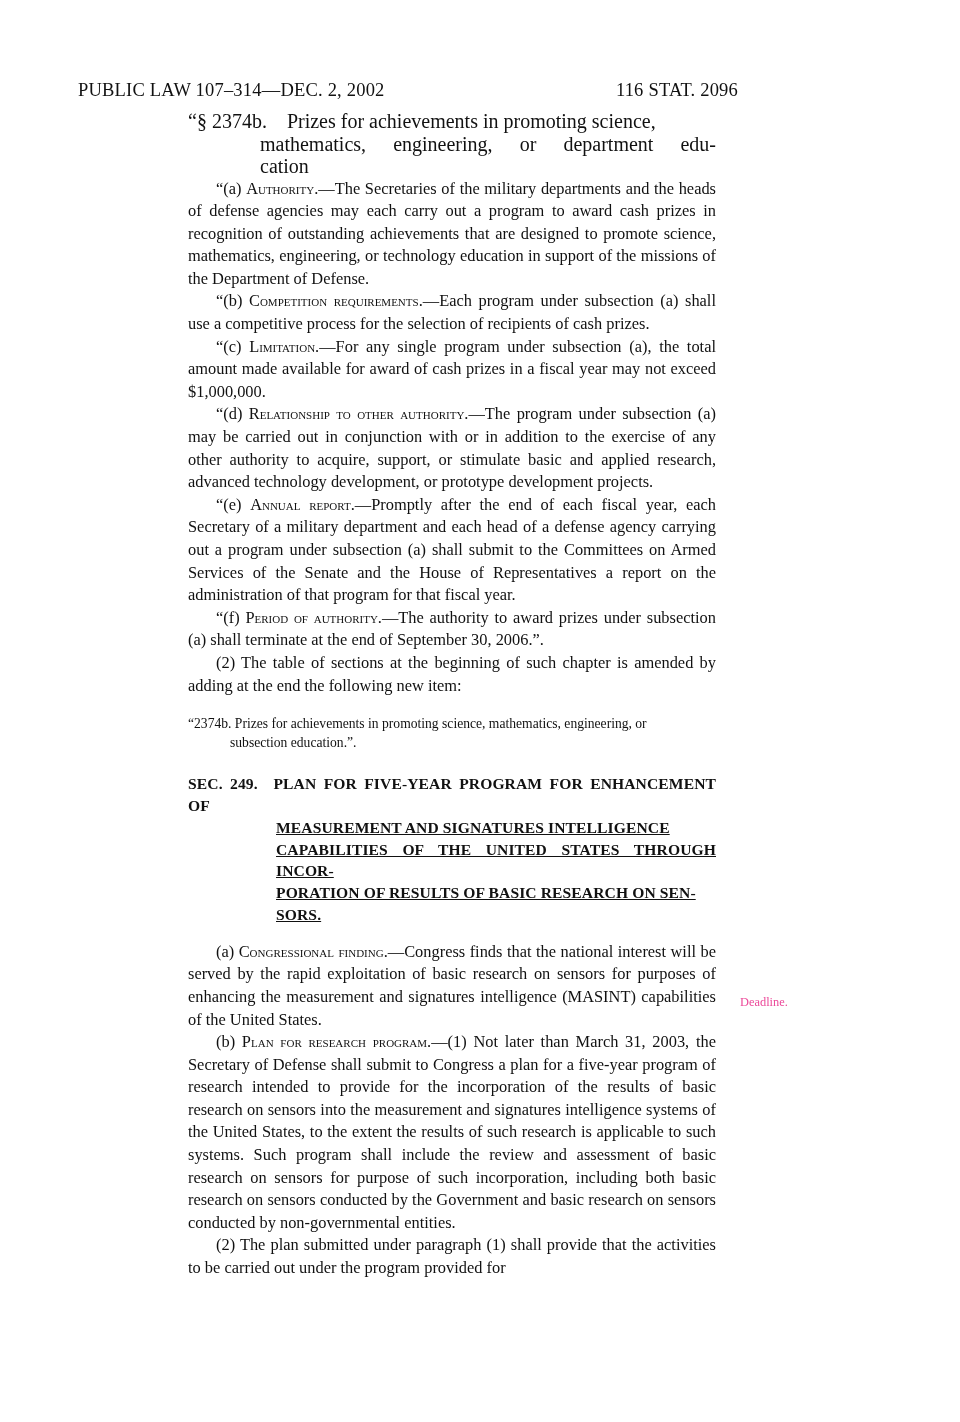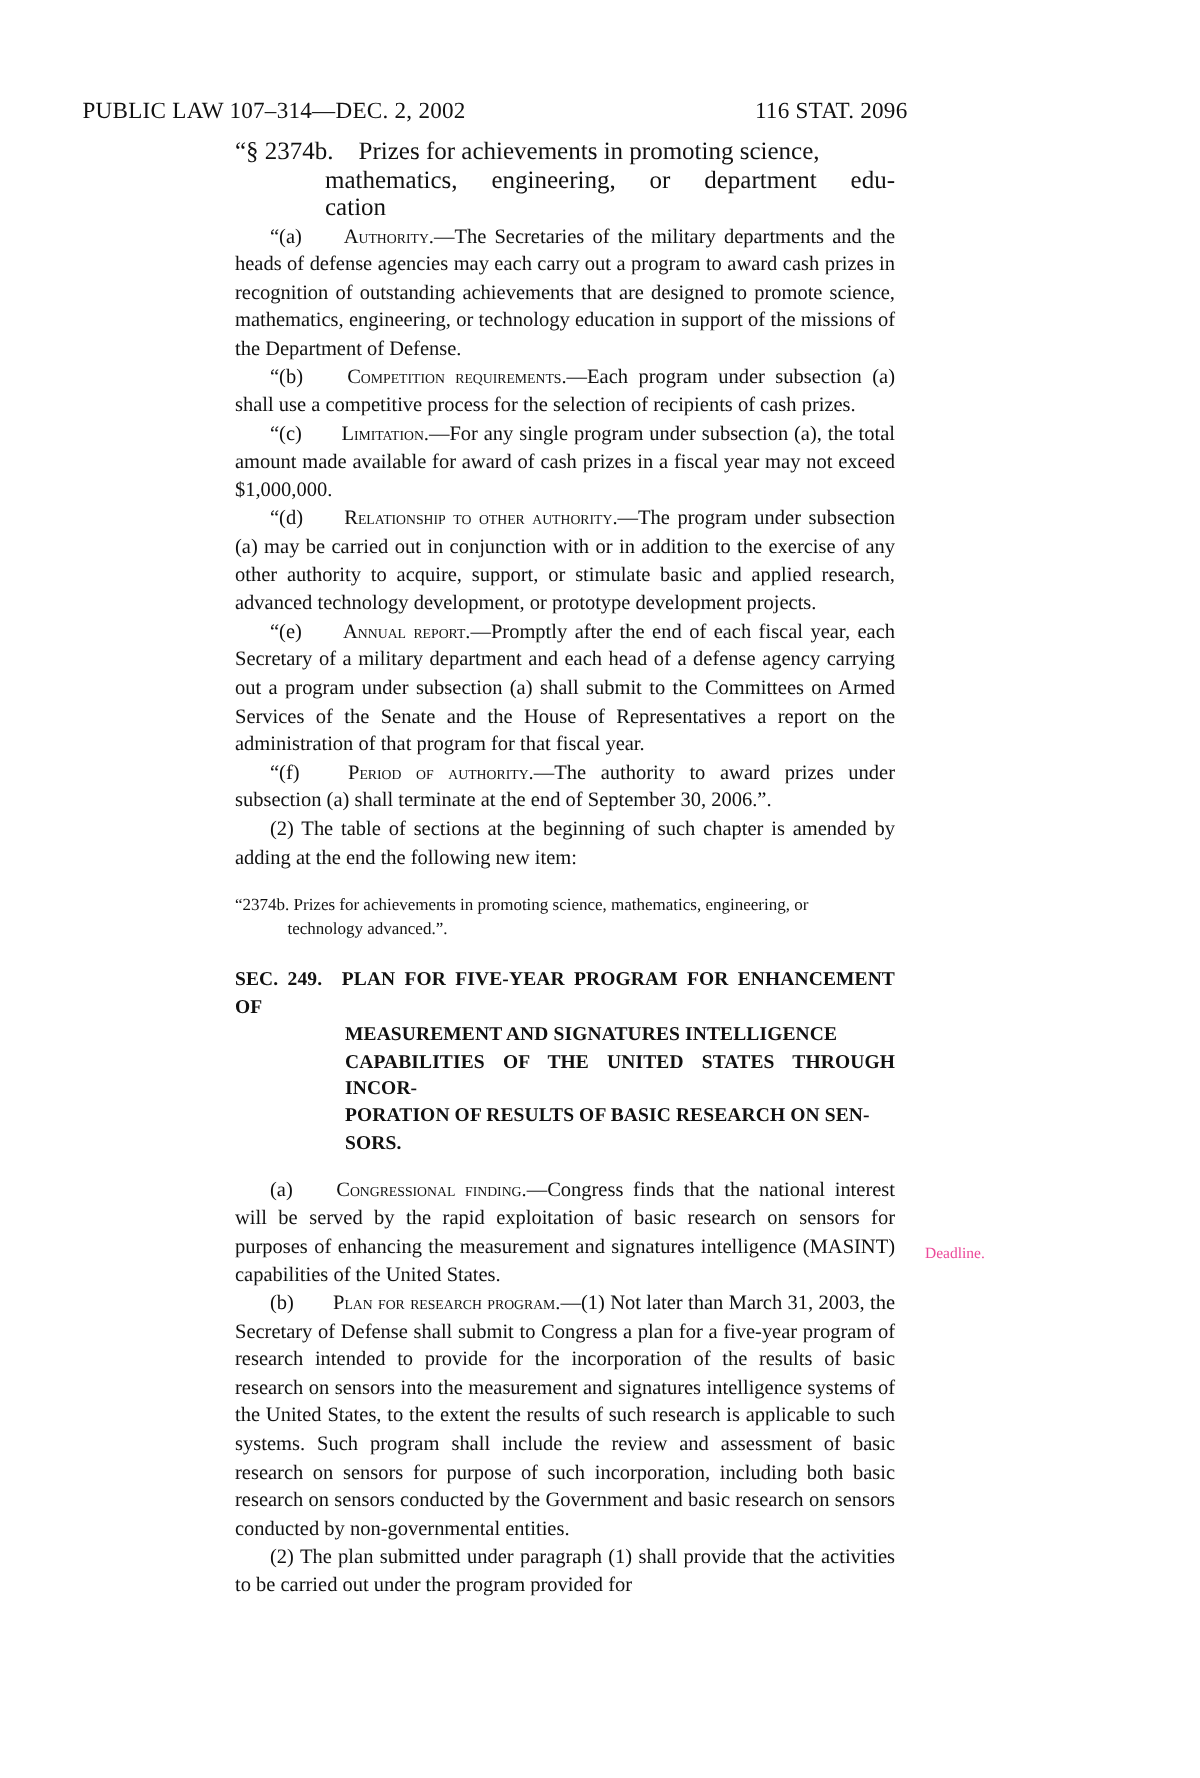--- a/index.html
+++ b/index.html
@@ -17,21 +17,21 @@
   .page {
     position: absolute;
     left: 0;
     top: 0;
     width: 960px;
     height: 1422px;
     overflow: hidden;
   }
   .header {
     position: absolute;
-    left: 0;
+    left: 12px;
     top: 66px;
     width: 792px;
     text-align: center;
   }
   .header-inner {
     display: inline-block;
     width: 660px;
     text-align: left;
     position: relative;
     font-size: 18.5px;
@@ -74,21 +74,20 @@
     margin: 0;
     font-size: 16.4px;
     line-height: 22.6px;
     text-align: justify;
     text-justify: inter-word;
     text-indent: 28px;
     hyphens: manual;
   }
   .sc {
     font-variant: small-caps;
-    margin-left: 27px;
   }
   .toc-item {
     margin-top: 17px;
     font-size: 13.6px;
     line-height: 19px;
     text-indent: 0;
     padding-left: 0;
     text-align: left;
   }
   .toc-item .cont {
@@ -96,21 +95,21 @@
     padding-left: 42px;
   }
   .sec249 {
     margin-top: 21px;
     font-weight: bold;
     font-size: 15.6px;
     line-height: 21.8px;
     letter-spacing: 0.1px;
   }
   .sec249 .l1 { display: block; text-align: justify; }
-  .sec249 .l2 { display: block; margin-left: 88px; text-align: justify; }
+  .sec249 .l2 { display: block; margin-left: 88px; text-align: justify; text-decoration: underline; }
   .sidenote {
     position: absolute;
     left: 740px;
     font-size: 12.4px;
     font-family: "Liberation Serif", serif;
     color: #ec4899;
   }
   .gap-s { height: 1px; }
 </style>
 </head>
@@ -136,21 +135,21 @@
     <p class="body">“(a) <span class="sc">Authority</span>.—The Secretaries of the military departments and the heads of defense agencies may each carry out a program to award cash prizes in recognition of outstanding achievements that are designed to promote science, mathematics, engineering, or technology education in support of the missions of the Department of Defense.</p>
     <p class="body">“(b) <span class="sc">Competition requirements</span>.—Each program under subsection (a) shall use a competitive process for the selection of recipients of cash prizes.</p>
     <p class="body">“(c) <span class="sc">Limitation</span>.—For any single program under subsection (a), the total amount made available for award of cash prizes in a fiscal year may not exceed $1,000,000.</p>
     <p class="body">“(d) <span class="sc">Relationship to other authority</span>.—The program under subsection (a) may be carried out in conjunction with or in addition to the exercise of any other authority to acquire, support, or stimulate basic and applied research, advanced technology development, or prototype development projects.</p>
     <p class="body">“(e) <span class="sc">Annual report</span>.—Promptly after the end of each fiscal year, each Secretary of a military department and each head of a defense agency carrying out a program under subsection (a) shall submit to the Committees on Armed Services of the Senate and the House of Representatives a report on the administration of that program for that fiscal year.</p>
     <p class="body">“(f) <span class="sc">Period of authority</span>.—The authority to award prizes under subsection (a) shall terminate at the end of September 30, 2006.”.</p>
     <p class="body">(2) The table of sections at the beginning of such chapter is amended by adding at the end the following new item:</p>
 
     <div class="toc-item">
       <span>“2374b. Prizes for achievements in promoting science, mathematics, engineering, or</span>
-      <span class="cont">technology advanced.”.</span>
+      <span class="cont">subsection education.”.</span>
     </div>
 
     <div class="sec249">
       <span class="l1">SEC. 249. PLAN FOR FIVE-YEAR PROGRAM FOR ENHANCEMENT OF</span>
       <span class="l2">MEASUREMENT AND SIGNATURES INTELLIGENCE</span>
       <span class="l2">CAPABILITIES OF THE UNITED STATES THROUGH INCOR-</span>
       <span class="l2">PORATION OF RESULTS OF BASIC RESEARCH ON SEN-</span>
       <span class="l2">SORS.</span>
     </div>
 

